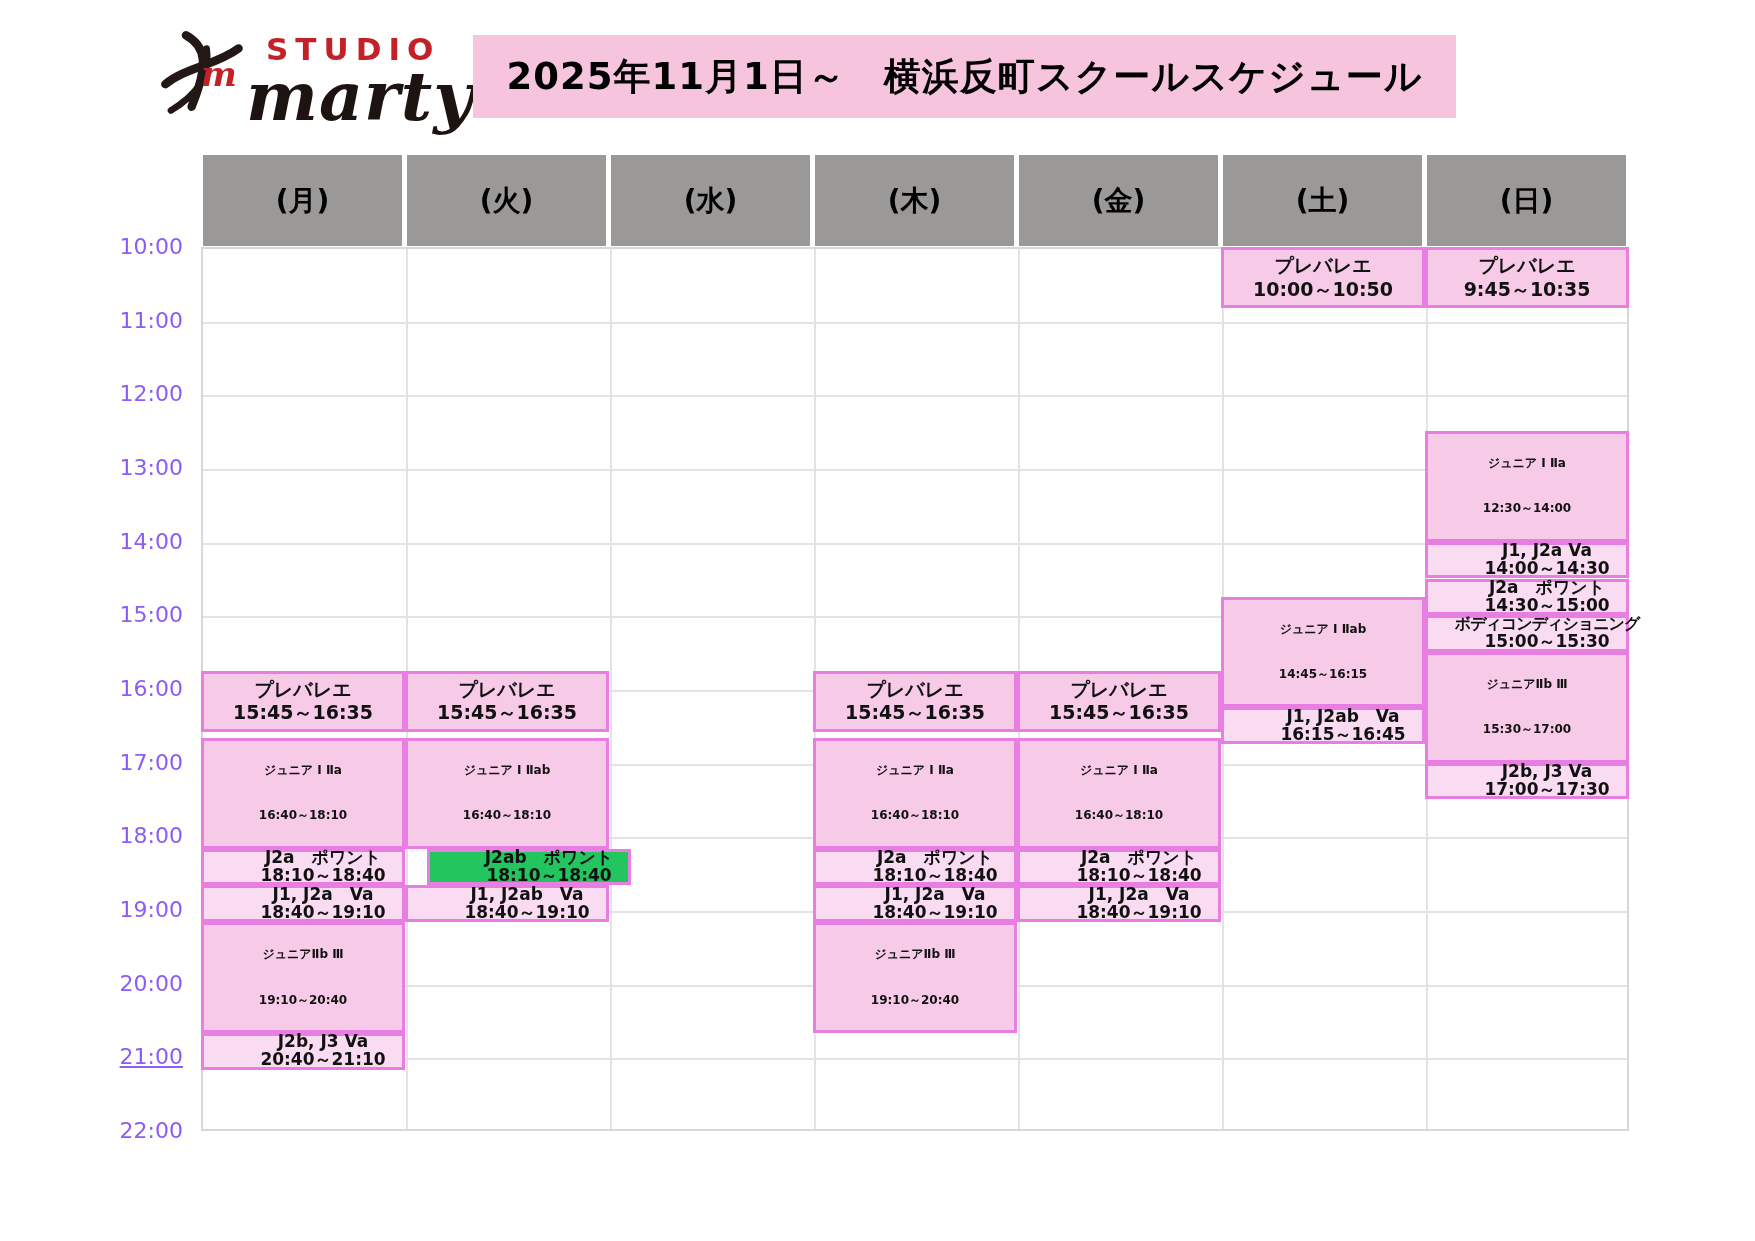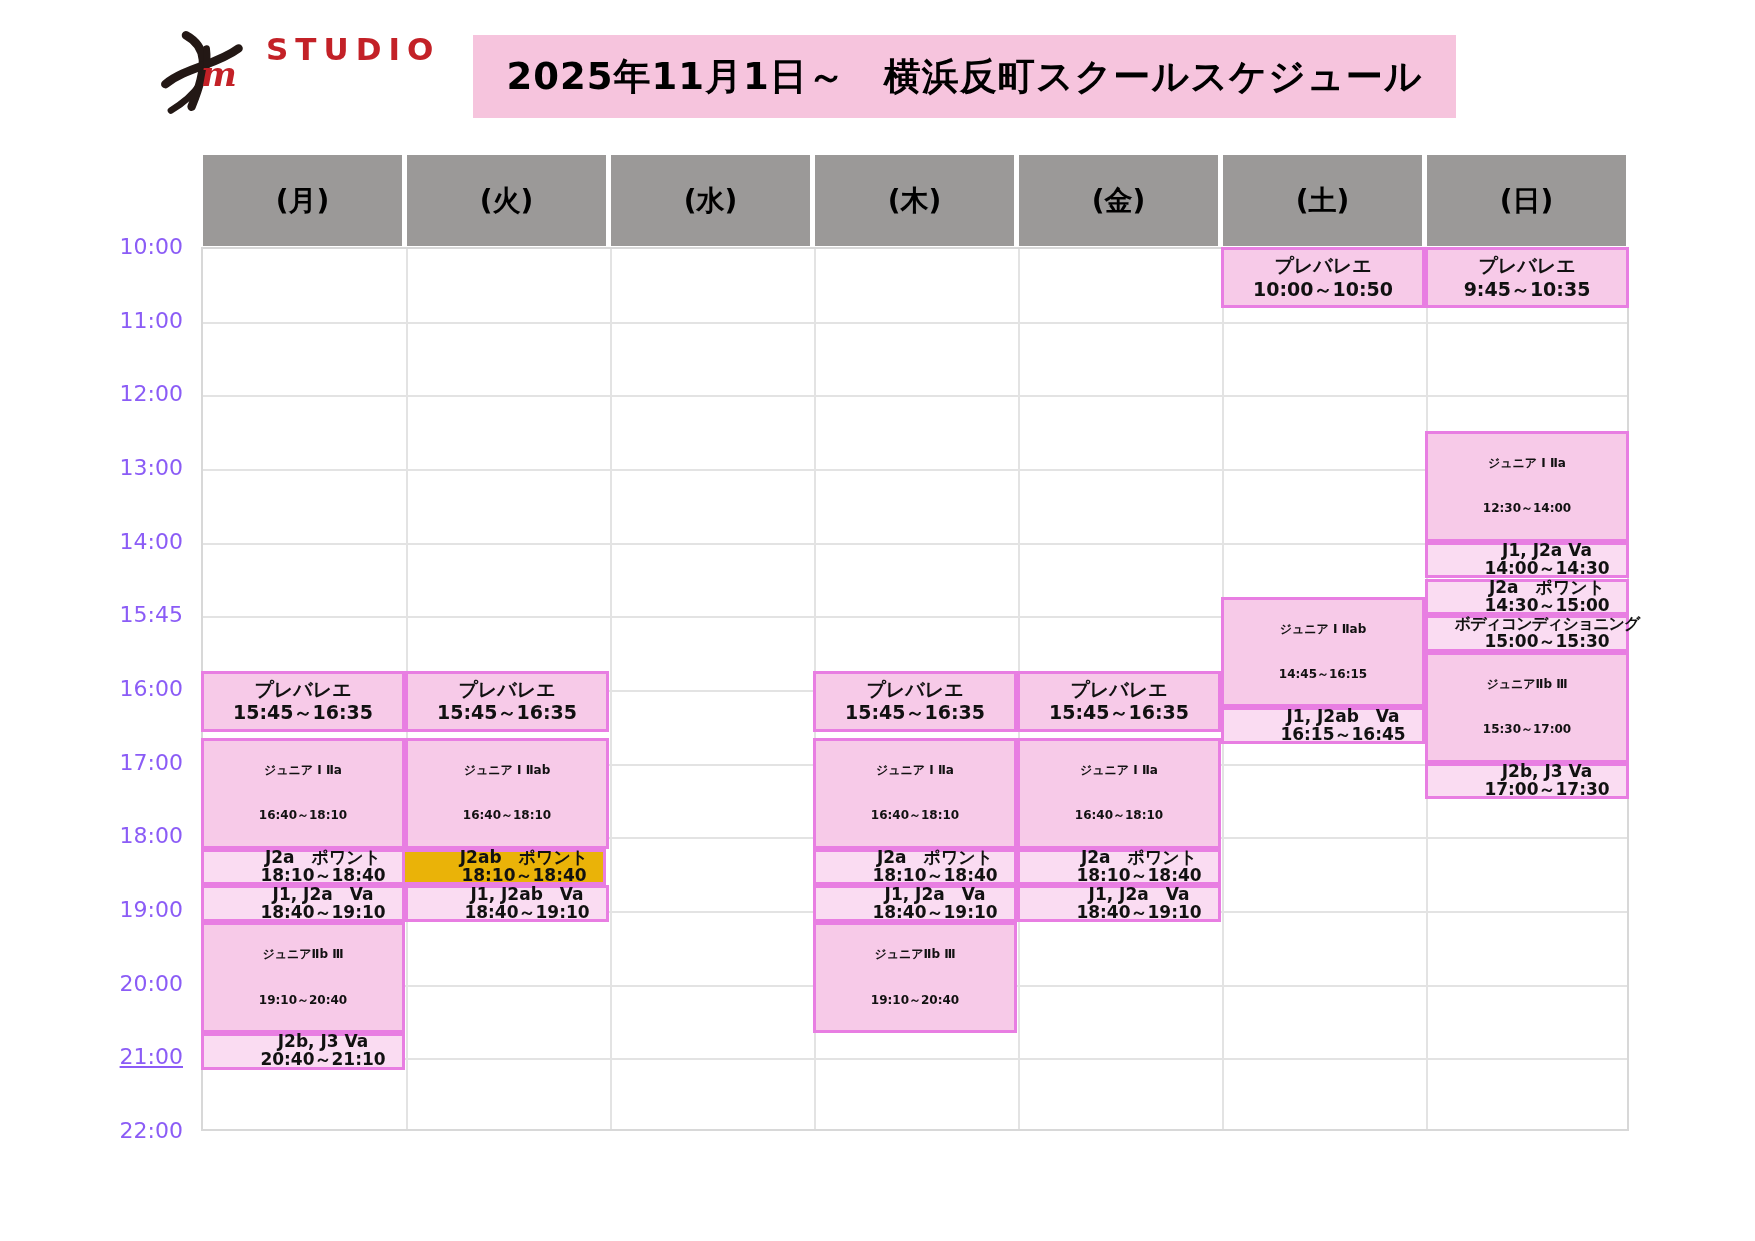--- a/index.html
+++ b/index.html
@@ -80,20 +80,21 @@
     <svg class="logo-mark" viewBox="0 0 100 100">
       <g fill="none" stroke="#231815" stroke-linecap="round">
         <path d="M34 12 C56 24 58 44 40 88" stroke-width="9"></path>
         <path d="M12 64 C34 46 66 44 90 26" stroke-width="9"></path>
         <path d="M18 92 C44 76 60 58 56 26" stroke-width="7"></path>
       </g>
       <text x="50" y="66" font-size="36" fill="#c32127" font-style="italic" font-family="DejaVu Serif, serif" font-weight="bold">m</text>
     </svg>
     <div class="logo-text">
       <div class="logo-studio">STUDIO</div>
+      <div class="logo-marty">marty</div>
     </div>
   </div>
 
   <div class="banner" id="banner" style="background: rgb(246, 196, 221);">
     <span class="banner-title">2025年11月1日～　横浜反町スクールスケジュール</span>
   </div>
 
   <div id="day-headers">
       <div class="day-header" style="left: 203px; top: 155px; width: 199px; background: rgb(155, 153, 152);">(月)</div>
       <div class="day-header" style="left: 407px; top: 155px; width: 199px; background: rgb(155, 153, 152);">(火)</div>
@@ -103,21 +104,21 @@
       <div class="day-header" style="left: 1223px; top: 155px; width: 199px; background: rgb(155, 153, 152);">(土)</div>
       <div class="day-header" style="left: 1427px; top: 155px; width: 199px; background: rgb(155, 153, 152);">(日)</div>
     </div>
 
   <div id="time-labels">
       <div class="time-label" style="left: 58px; top: 232px;">10:00</div>
       <div class="time-label" style="left: 58px; top: 305.667px;">11:00</div>
       <div class="time-label" style="left: 58px; top: 379.333px;">12:00</div>
       <div class="time-label" style="left: 58px; top: 453px;">13:00</div>
       <div class="time-label" style="left: 58px; top: 526.667px;">14:00</div>
-      <div class="time-label" style="left: 58px; top: 600.333px;">15:45</div>
+      <div class="time-label" style="left: 58px; top: 600.333px;">15:00</div>
       <div class="time-label" style="left: 58px; top: 674px;">16:00</div>
       <div class="time-label" style="left: 58px; top: 747.667px;">17:00</div>
       <div class="time-label" style="left: 58px; top: 821.333px;">18:00</div>
       <div class="time-label" style="left: 58px; top: 895px;">19:00</div>
       <div class="time-label" style="left: 58px; top: 968.667px;">20:00</div>
       <div class="time-label" style="left: 58px; top: 1042.33px; text-decoration: underline;">21:00</div>
       <div class="time-label" style="left: 58px; top: 1116px;">22:00</div>
     </div>
 
   <div class="grid-body" id="grid-body">
@@ -166,21 +167,21 @@
         <div class="ev-time">20:40～21:10</div>
       </div>
       <div class="event mid" style="left: 405px; top: 670.583px; width: 204px; height: 61.3889px; background: rgb(247, 202, 232); border-color: rgb(232, 126, 226);">
         <div class="ev-name">プレバレエ</div>
         <div class="ev-time">15:45～16:35</div>
       </div>
       <div class="event big" style="left: 405px; top: 738.111px; width: 204px; height: 110.5px; background: rgb(247, 202, 232); border-color: rgb(232, 126, 226);">
         <div class="ev-name">ジュニア Ⅰ Ⅱab</div>
         <div class="ev-time">16:40～18:10</div>
       </div>
-      <div class="event small" style="left: 402px; top: 848.611px; width: 204px; height: 36.8333px; background: #eab308; border-color: rgb(232, 126, 226);">
+      <div class="event small" style="left: 427px; top: 848.611px; width: 204px; height: 36.8333px; background: #22c55e; border-color: rgb(232, 126, 226);">
         <div class="ev-name">J2ab　ポワント</div>
         <div class="ev-time">18:10～18:40</div>
       </div>
       <div class="event small" style="left: 405px; top: 885.444px; width: 204px; height: 36.8333px; background: rgb(250, 220, 242); border-color: rgb(232, 126, 226);">
         <div class="ev-name">J1, J2ab　Va</div>
         <div class="ev-time">18:40～19:10</div>
       </div>
       <div class="event mid" style="left: 813px; top: 670.583px; width: 204px; height: 61.3889px; background: rgb(247, 202, 232); border-color: rgb(232, 126, 226);">
         <div class="ev-name">プレバレエ</div>
         <div class="ev-time">15:45～16:35</div>

